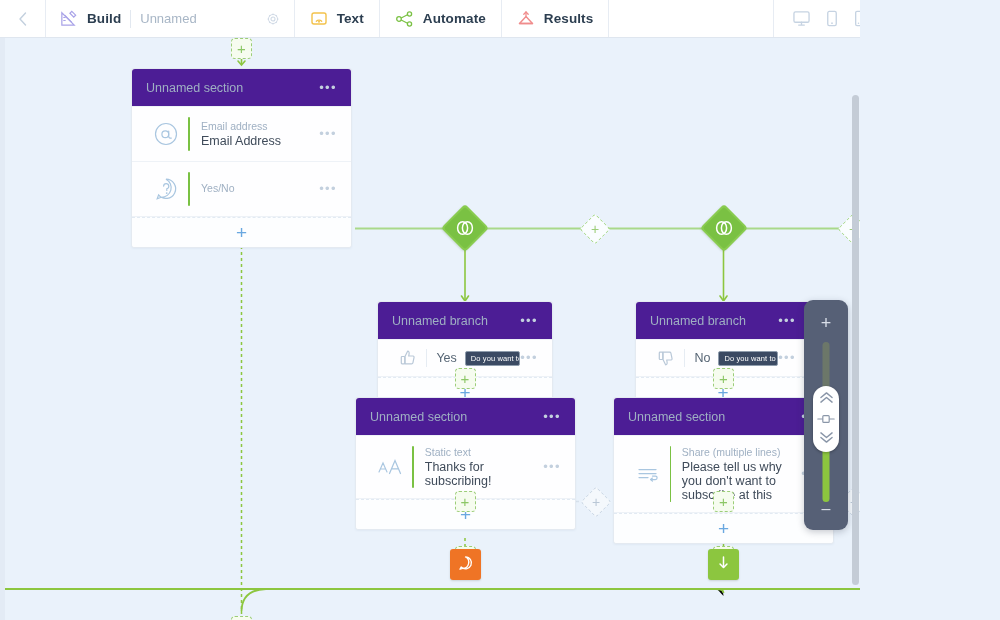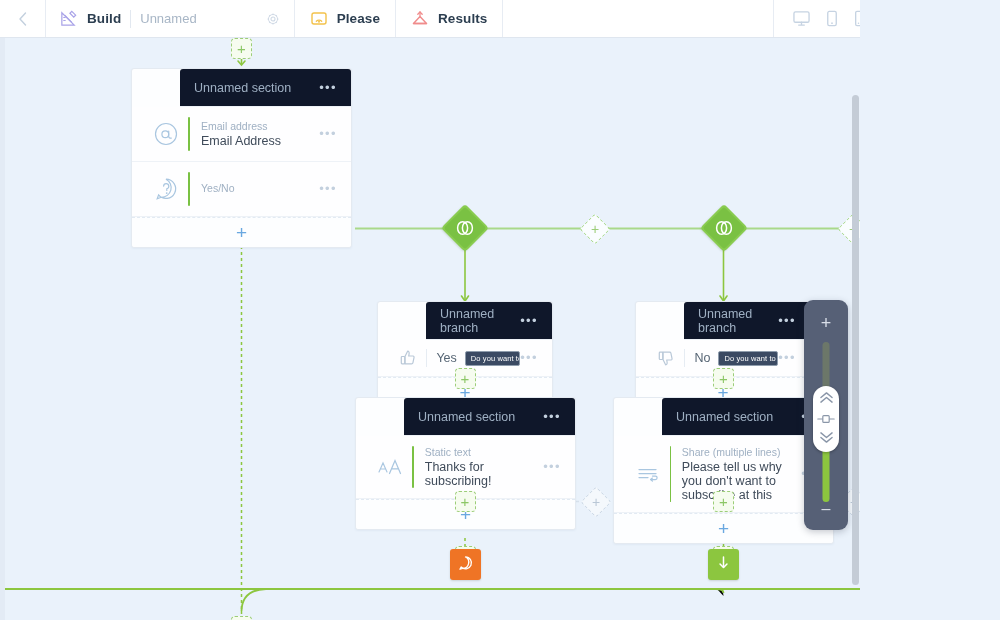--- a/index.html
+++ b/index.html
@@ -43,21 +43,21 @@
   
   .card {
     position: absolute; background: #fdfeff;
     border: 1px solid #e4eaf1; border-radius: 3px;
     box-shadow: 0 1px 2px rgba(40,70,110,.05);
     z-index: 10;
   }
   .card-hd {
     height: 38px; display: flex; align-items: center; justify-content: space-between;
     padding: 0 14px; border-bottom: 1px solid #eef2f7;
-    background: #0f172a; border-radius: 3px 3px 0 0; margin-left: 48px;
+    background: #4c1d95; border-radius: 3px 3px 0 0;
   }
   .card-hd-t { font-size: 12.5px; color: #9fb0c3; }
   .dots { color: #c3d0de; font-size: 13px; letter-spacing: 1.4px; line-height: 8px; cursor: pointer; }
   .row {
     display: flex; align-items: center; padding: 10px 14px;
     border-bottom: 1px solid #eef2f7; background: #fefeff; min-height: 55px;
   }
   .row-ico { width: 40px; flex: 0 0 40px; display: flex; align-items: center; justify-content: center; }
   .row-bar { width: 2px; align-self: stretch; background: #7ac143; margin: 0 11px 0 2px; border-radius: 1px; }
   .row-txt { flex: 1 1 auto; min-width: 0; }
@@ -188,23 +188,34 @@
 
 
     <div class="tb-cell">
       <span class="tb-ico">
         <svg width="18" height="18" viewBox="0 0 18 18">
           <rect x="2" y="3" width="14" height="11" rx="2" fill="none" stroke="#f3c24b" stroke-width="1.4"></rect>
           <path d="M6.3 11.2 a3.8 3.8 0 0 1 5.4 0" fill="none" stroke="#f3c24b" stroke-width="1.3" stroke-linecap="round"></path>
           <circle cx="9" cy="11.8" r="1" fill="#f3c24b"></circle>
         </svg>
       </span>
-      <span class="tb-label">Please</span>
-    </div>
-
+      <span class="tb-label">Text</span>
+    </div>
+
+    <div class="tb-cell">
+      <span class="tb-ico">
+        <svg width="19" height="18" viewBox="0 0 19 18">
+          <circle cx="4" cy="9" r="2.3" fill="none" stroke="#7ac143" stroke-width="1.3"></circle>
+          <circle cx="14.5" cy="4" r="2.1" fill="none" stroke="#7ac143" stroke-width="1.3"></circle>
+          <circle cx="14.5" cy="14" r="2.1" fill="none" stroke="#7ac143" stroke-width="1.3"></circle>
+          <path d="M6.2 8 L12.5 4.8 M6.2 10 L12.5 13.2" stroke="#7ac143" stroke-width="1.2"></path>
+        </svg>
+      </span>
+      <span class="tb-label">Automate</span>
+    </div>
 
     <div class="tb-cell">
       <span class="tb-ico">
         <svg width="18" height="18" viewBox="0 0 18 18">
           <path d="M2.5 13.5 L9 6.5 L15.5 13.5 Z" fill="none" stroke="#f08c8c" stroke-width="1.4" stroke-linejoin="round"></path>
           <path d="M9 2 L9 6" stroke="#f08c8c" stroke-width="1.3" stroke-linecap="round"></path>
           <path d="M6.8 4.2 L9 2 L11.2 4.2" fill="none" stroke="#f08c8c" stroke-width="1.3" stroke-linecap="round" stroke-linejoin="round"></path>
           <path d="M2.5 13.5 L15.5 13.5" stroke="#f08c8c" stroke-width="1.4" stroke-linecap="round"></path>
         </svg>
       </span>

